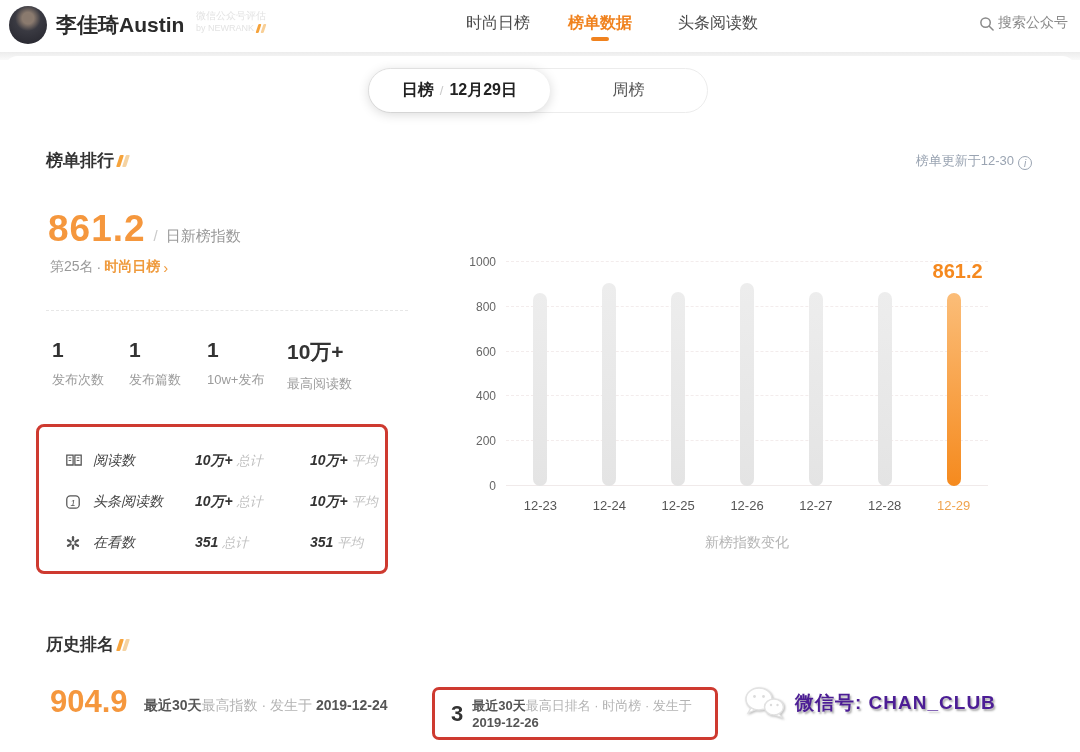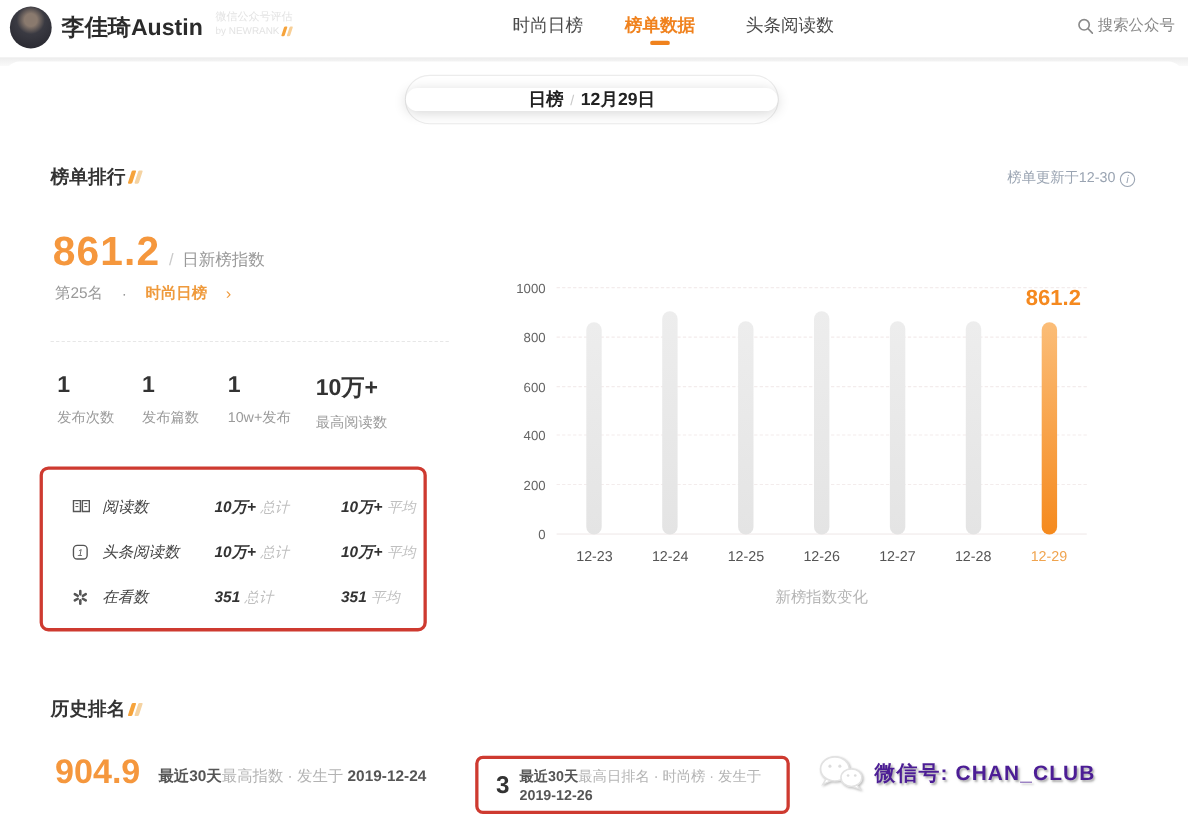--- a/index.html
+++ b/index.html
@@ -26,21 +26,21 @@
     color:#8a8a8a; font-size:14px; cursor:pointer; }
 
   
   .band { position:absolute; left:0; top:52px; width:1080px; height:8px;
     background:linear-gradient(180deg,#ececec,#fafafa); }
   .content { position:absolute; left:4px; top:56px; width:1072px; height:696px;
     background:#fff; border-radius:14px 14px 0 0; }
 
   
   .tabs { position:absolute; left:364px; top:12px; width:340px; height:45px; background:#fff;
-    border:1px solid #ececec; border-radius:24px; display:flex; overflow:visible;align-items:center; }
+    border:1px solid #ececec; border-radius:24px; display:flex; overflow:visible; }
   .tab { flex:1; display:flex; align-items:center; justify-content:center; gap:6px;
     font-size:16px; color:#555; cursor:pointer; border-radius:24px; }
   .tab.active { background:#fff; box-shadow:0 2px 12px rgba(0,0,0,.16); font-weight:bold; color:#222;
     flex:1.15; }
   .tab .sep { color:#c9c9c9; font-weight:normal; font-size:13px; }
   .tab .date { font-weight:bold; }
 
   
   .sec-head { position:absolute; font-size:17px; font-weight:bold; color:#333;
     display:flex; align-items:center; gap:4px; }
@@ -52,21 +52,21 @@
     display:flex; align-items:flex-end; gap:4px; }
   .info-i { display:inline-flex; align-items:center; justify-content:center; width:14px; height:14px;
     border:1px solid #9aa4b2; border-radius:50%; font-size:10px; font-style:italic; cursor:pointer; }
 
   
   .index-row { position:absolute; left:44px; top:152px; display:flex; align-items:baseline; gap:8px; }
   .index-val { font-size:37px; font-weight:bold; color:#f5973d; letter-spacing:1px; }
   .index-slash { color:#c9c9c9; font-size:15px; }
   .index-lab { color:#999; font-size:15px; }
   .rank-row { position:absolute; left:46px; top:202px; font-size:14px; color:#999;
-    display:flex; align-items:center; gap:17px; }
+    display:flex; align-items:center; gap:3px; }
   .rank-list { color:#ef9a3c; font-weight:bold; cursor:pointer; }
   .rank-arrow { color:#ef9a3c; font-size:15px; cursor:pointer; }
   .dashed-sep { position:absolute; left:42px; top:254px; width:362px; border-top:1px dashed #e7e7e7; }
 
   .stats-row { position:absolute; left:48px; top:282px; width:340px; display:grid;
     grid-template-columns:77px 78px 80px 105px; }
   .stat .v { font-size:21px; font-weight:bold; color:#333; }
   .stat .l { margin-top:9px; font-size:13px; color:#9b9b9b; }
 
   .red-box { position:absolute; left:32px; top:368px; width:352px; height:150px;
@@ -155,20 +155,23 @@
   <div class="band"></div>
 
   <div class="content">
 
     <div class="tabs">
       <div class="tab active">
         <span>日榜</span>
         <span class="sep">/</span>
         <span class="date">12月29日</span>
       </div>
+      <div class="tab">
+        <span>周榜</span>
+      </div>
     </div>
 
     <div class="sec-head" style="left:42px; top:93px;">
       <span>榜单排行</span>
       <span class="head-bars">
           <i></i>
           <i></i>
         </span>
     </div>
     <div class="updated">

